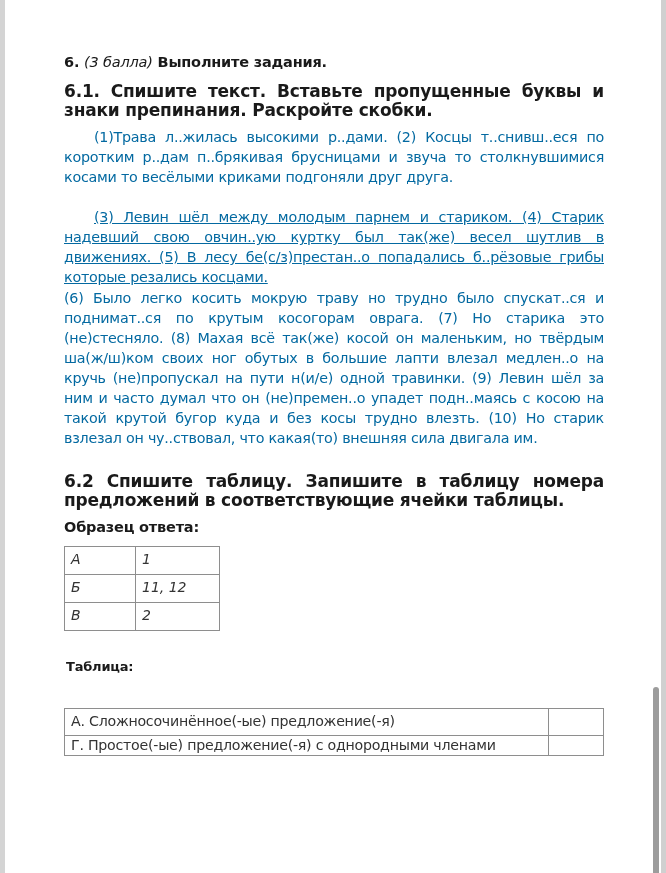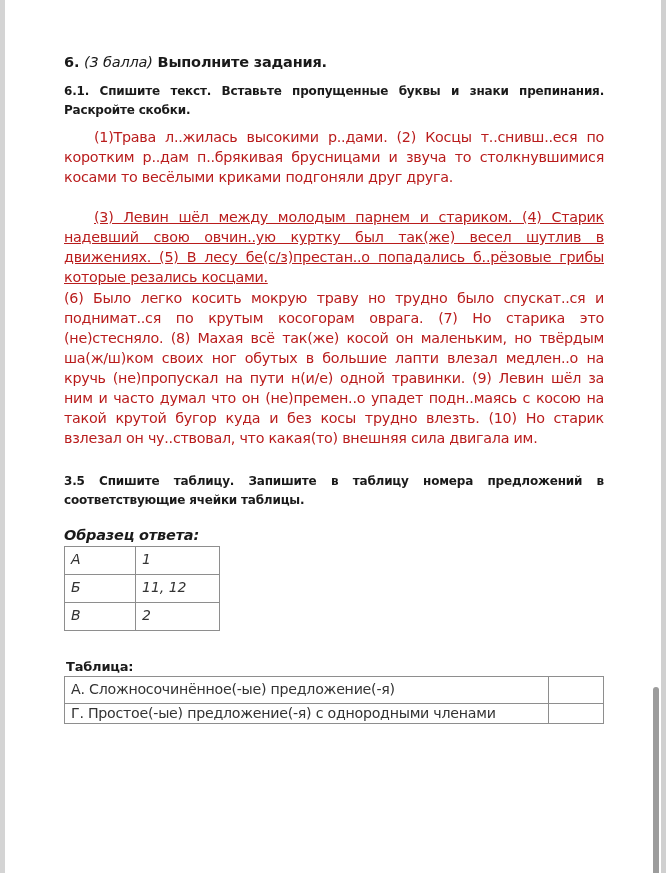--- a/index.html
+++ b/index.html
@@ -11,41 +11,41 @@
   }
   .edge-left { position: absolute; left: 0; top: 0; width: 5px; height: 873px; background: #d4d4d4; }
   .edge-right { position: absolute; right: 0; top: 0; width: 5px; height: 873px; background: #d0d0d0; }
   .scroll-thumb { position: absolute; left: 653px; top: 687px; width: 6px; height: 186px; background: #9c9c9c; border-radius: 3px 3px 0 0; }
 
   .page { position: absolute; left: 64px; top: 52px; width: 540px; }
 
   .h-task { position: absolute; top: 2px; left: 0; font-size: 14.5px; font-weight: bold; letter-spacing: -0.2px; text-align: right; }
   .h-task .pts { font-weight: normal; font-style: italic; }
 
-  .h-sub { position: absolute; left: 0; width: 540px; font-size: 12px; font-weight: bold; line-height: 19px; text-align: justify; text-align-last: left; letter-spacing: -0.2px; }
+  .h-sub { position: absolute; left: 0; width: 540px; font-size: 17px; font-weight: bold; line-height: 19px; text-align: justify; text-align-last: left; letter-spacing: -0.2px; }
   .h-61 { top: 30px; }
   .h-62 { top: 420px; }
 
-  .text { position: absolute; left: 0; width: 540px; font-size: 14.3px; line-height: 20px; text-align: justify; letter-spacing: -0.25px; color: #b91c1c; }
+  .text { position: absolute; left: 0; width: 540px; font-size: 14.3px; line-height: 20px; text-align: justify; letter-spacing: -0.25px; color: #0369a1; }
   .p1 { top: 75px; text-indent: 30px; }
   .p2 { top: 155px; text-indent: 30px; text-decoration: underline; }
   .p3 { top: 236px; }
 
-  .sample-label { position: absolute; top: 467px; left: 0; font-size: 14.5px; font-weight: bold; font-style: italic; letter-spacing: -0.2px; margin-top: 8px; }
+  .sample-label { position: absolute; top: 467px; left: 0; font-size: 14.5px; font-weight: bold; letter-spacing: -0.2px; }
 
   table { border-collapse: collapse; position: absolute; left: 0; }
   td { border: 1.3px solid #8e8e8e; padding: 0 6px; font-size: 14px; color: #333; vertical-align: top; }
 
   .sample { top: 494px; width: 156px; }
   .sample td { height: 27px; font-style: italic; line-height: 24px; }
   .sample td.k { width: 58px; }
 
   .table-label { position: absolute; top: 607px; left: 2px; font-size: 13px; font-weight: bold; letter-spacing: -0.2px; }
 
-  .main { top: 624px; width: 540px; }
+  .main { top: 656px; width: 540px; }
   .main td { line-height: 19px; padding-top: 3px; padding-bottom: 4px; font-size: 14.2px; letter-spacing: -0.25px; }
   .main td.ans { width: 42px; }
   .main tr.r4 td { padding-top: 0; padding-bottom: 0; }
 </style>
 </head>
 <body>
 
 <div class="edge-left"></div>
 <div class="edge-right"></div>
 <div class="scroll-thumb"></div>
@@ -57,21 +57,21 @@
     <span class="pts">(3 балла)</span>
     <span>Выполните задания.</span>
   </div>
 
   <div class="h-sub h-61">6.1. Спишите текст. Вставьте пропущенные буквы и знаки препинания. Раскройте скобки.</div>
 
   <div class="text p1">(1)Трава л..жилась высокими р..дами. (2) Косцы т..снивш..еся по коротким р..дам п..брякивая брусницами и звуча то столкнувшимися косами то весёлыми криками подгоняли друг друга.</div>
   <div class="text p2">(3) Левин шёл между молодым парнем и стариком. (4) Старик надевший свою овчин..ую куртку был так(же) весел шутлив в движениях. (5) В лесу бе(с/з)престан..о попадались б..рёзовые грибы которые резались косцами.</div>
   <div class="text p3">(6) Было легко косить мокрую траву но трудно было спускат..ся и поднимат..ся по крутым косогорам оврага. (7) Но старика это (не)стесняло. (8) Махая всё так(же) косой он маленьким, но твёрдым ша(ж/ш)ком своих ног обутых в большие лапти влезал медлен..о на кручь (не)пропускал на пути н(и/е) одной травинки. (9) Левин шёл за ним и часто думал что он (не)премен..о упадет подн..маясь с косою на такой крутой бугор куда и без косы трудно влезть. (10) Но старик взлезал  он чу..ствовал, что какая(то) внешняя сила двигала им.</div>
 
-  <div class="h-sub h-62">3.5 Спишите таблицу. Запишите в таблицу номера предложений в соответствующие ячейки таблицы.</div>
+  <div class="h-sub h-62">6.2 Спишите таблицу. Запишите в таблицу номера предложений в соответствующие ячейки таблицы.</div>
 
   <div class="sample-label">Образец ответа:</div>
 
   <table class="sample">
     <tbody>
         <tr>
       <td class="k">А</td>
       <td>1</td>
     </tr>
     <tr>

